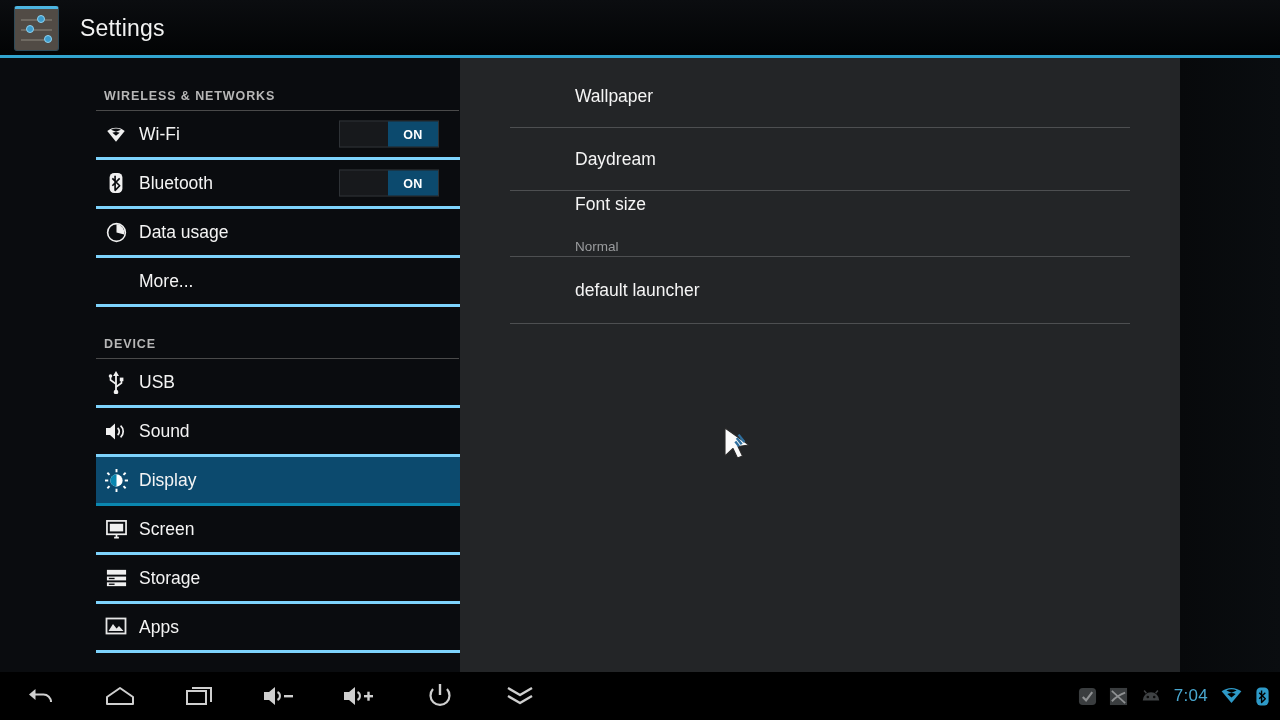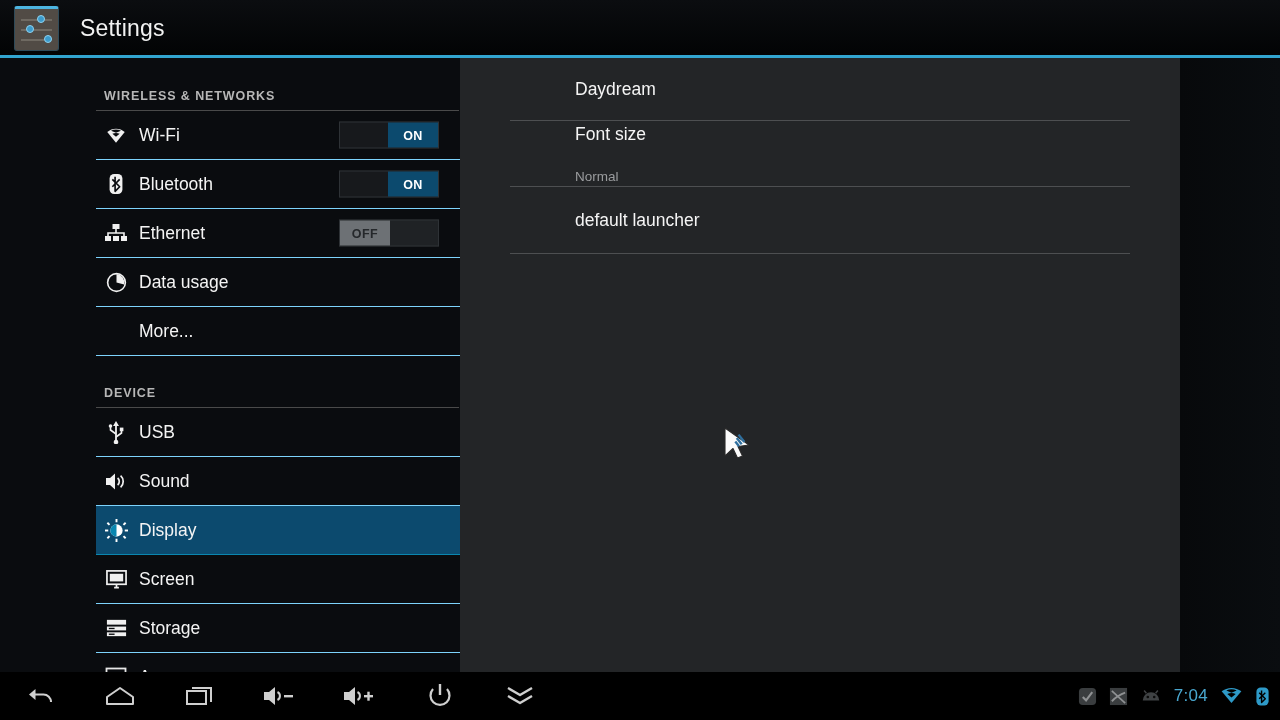--- a/index.html
+++ b/index.html
@@ -51,21 +51,21 @@
   }
   .section-head {
     color: #b7b7b7; font-size: 12.5px; font-weight: bold; letter-spacing: .9px;
     padding: 0 0 7px 8px; padding-top: 30px;
   }
   .section-head.first { padding-top: 31px; }
   .section-rule { height: 1px; background: #4a4a4a; margin-right: 1px; }
 
   .row {
     position: relative; height: 49px; display: flex; align-items: center;
-    border-bottom: 1px solid #7dd3fc;
+    border-bottom: 3px solid #7dd3fc;
   }
   .row.sel { background: #0c4a6e; border-bottom-color: #0a87b0; }
   .row-icon { width: 40px; display: flex; align-items: center; justify-content: center; flex: 0 0 40px; }
   .row-label { color: #f4f4f4; font-size: 17.5px; margin-left: 3px; }
   .row.noicon .row-label { margin-left: 43px; }
 
   
   .toggle {
     position: absolute; right: 21px; top: 50%; transform: translateY(-50%);
     width: 100px; height: 27px; background: #17191c; border: 1px solid #2e3236;
@@ -154,35 +154,20 @@
             <rect x="3" y="1" width="14" height="22" rx="5" fill="#f0f0f0"></rect>
             <path d="M9 4 v16 l5-5 l-8-8 M6 15 l8-8" stroke="#0a0c0f" stroke-width="1.8" fill="none" stroke-linejoin="round"></path>
           </svg>
         </div>
         <div class="row-label">Bluetooth</div>
         <div class="toggle on">
           <div class="thumb">ON</div>
         </div>
       </div>
 
-      <div class="row">
-        <div class="row-icon">
-          <svg width="24" height="20" viewBox="0 0 24 20">
-            <rect x="8.5" y="1" width="7" height="5" fill="#f0f0f0"></rect>
-            <rect x="1" y="13" width="6" height="5" fill="#f0f0f0"></rect>
-            <rect x="9" y="13" width="6" height="5" fill="#f0f0f0"></rect>
-            <rect x="17" y="13" width="6" height="5" fill="#f0f0f0"></rect>
-            <path d="M12 6 v4 M4 13 v-3 h16 v3" stroke="#f0f0f0" stroke-width="1.6" fill="none"></path>
-          </svg>
-        </div>
-        <div class="row-label">Ethernet</div>
-        <div class="toggle off">
-          <div class="thumb">OFF</div>
-        </div>
-      </div>
 
       <div class="row">
         <div class="row-icon">
           <svg width="21" height="21" viewBox="0 0 22 22">
             <circle cx="11" cy="11" r="9.3" fill="none" stroke="#f0f0f0" stroke-width="1.7"></circle>
             <path d="M11 11 V2 A9 9 0 0 1 19 13 Z" fill="#f0f0f0"></path>
           </svg>
         </div>
         <div class="row-label">Data usage</div>
       </div>
@@ -269,20 +254,23 @@
           <svg width="22" height="20" viewBox="0 0 22 20">
             <rect x="1.5" y="1.5" width="19" height="15" fill="none" stroke="#e6e6e6" stroke-width="1.8"></rect>
             <path d="M3.5 14 L8 7 l3.5 4.5 L14 9 l4.5 5 Z" fill="#e6e6e6"></path>
           </svg>
         </div>
         <div class="row-label">Apps</div>
       </div>
     </div>
 
     <div class="content">
+      <div class="pref" style="height:70px;padding-top:8px;">
+        <div class="t">Wallpaper</div>
+      </div>
       <div class="pref" style="height:63px;">
         <div class="t">Daydream</div>
       </div>
       <div class="pref" style="height:66px;gap:20px;">
         <div class="t">Font size</div>
         <div class="s">Normal</div>
       </div>
       <div class="pref" style="height:67px;">
         <div class="t">default launcher</div>
       </div>

